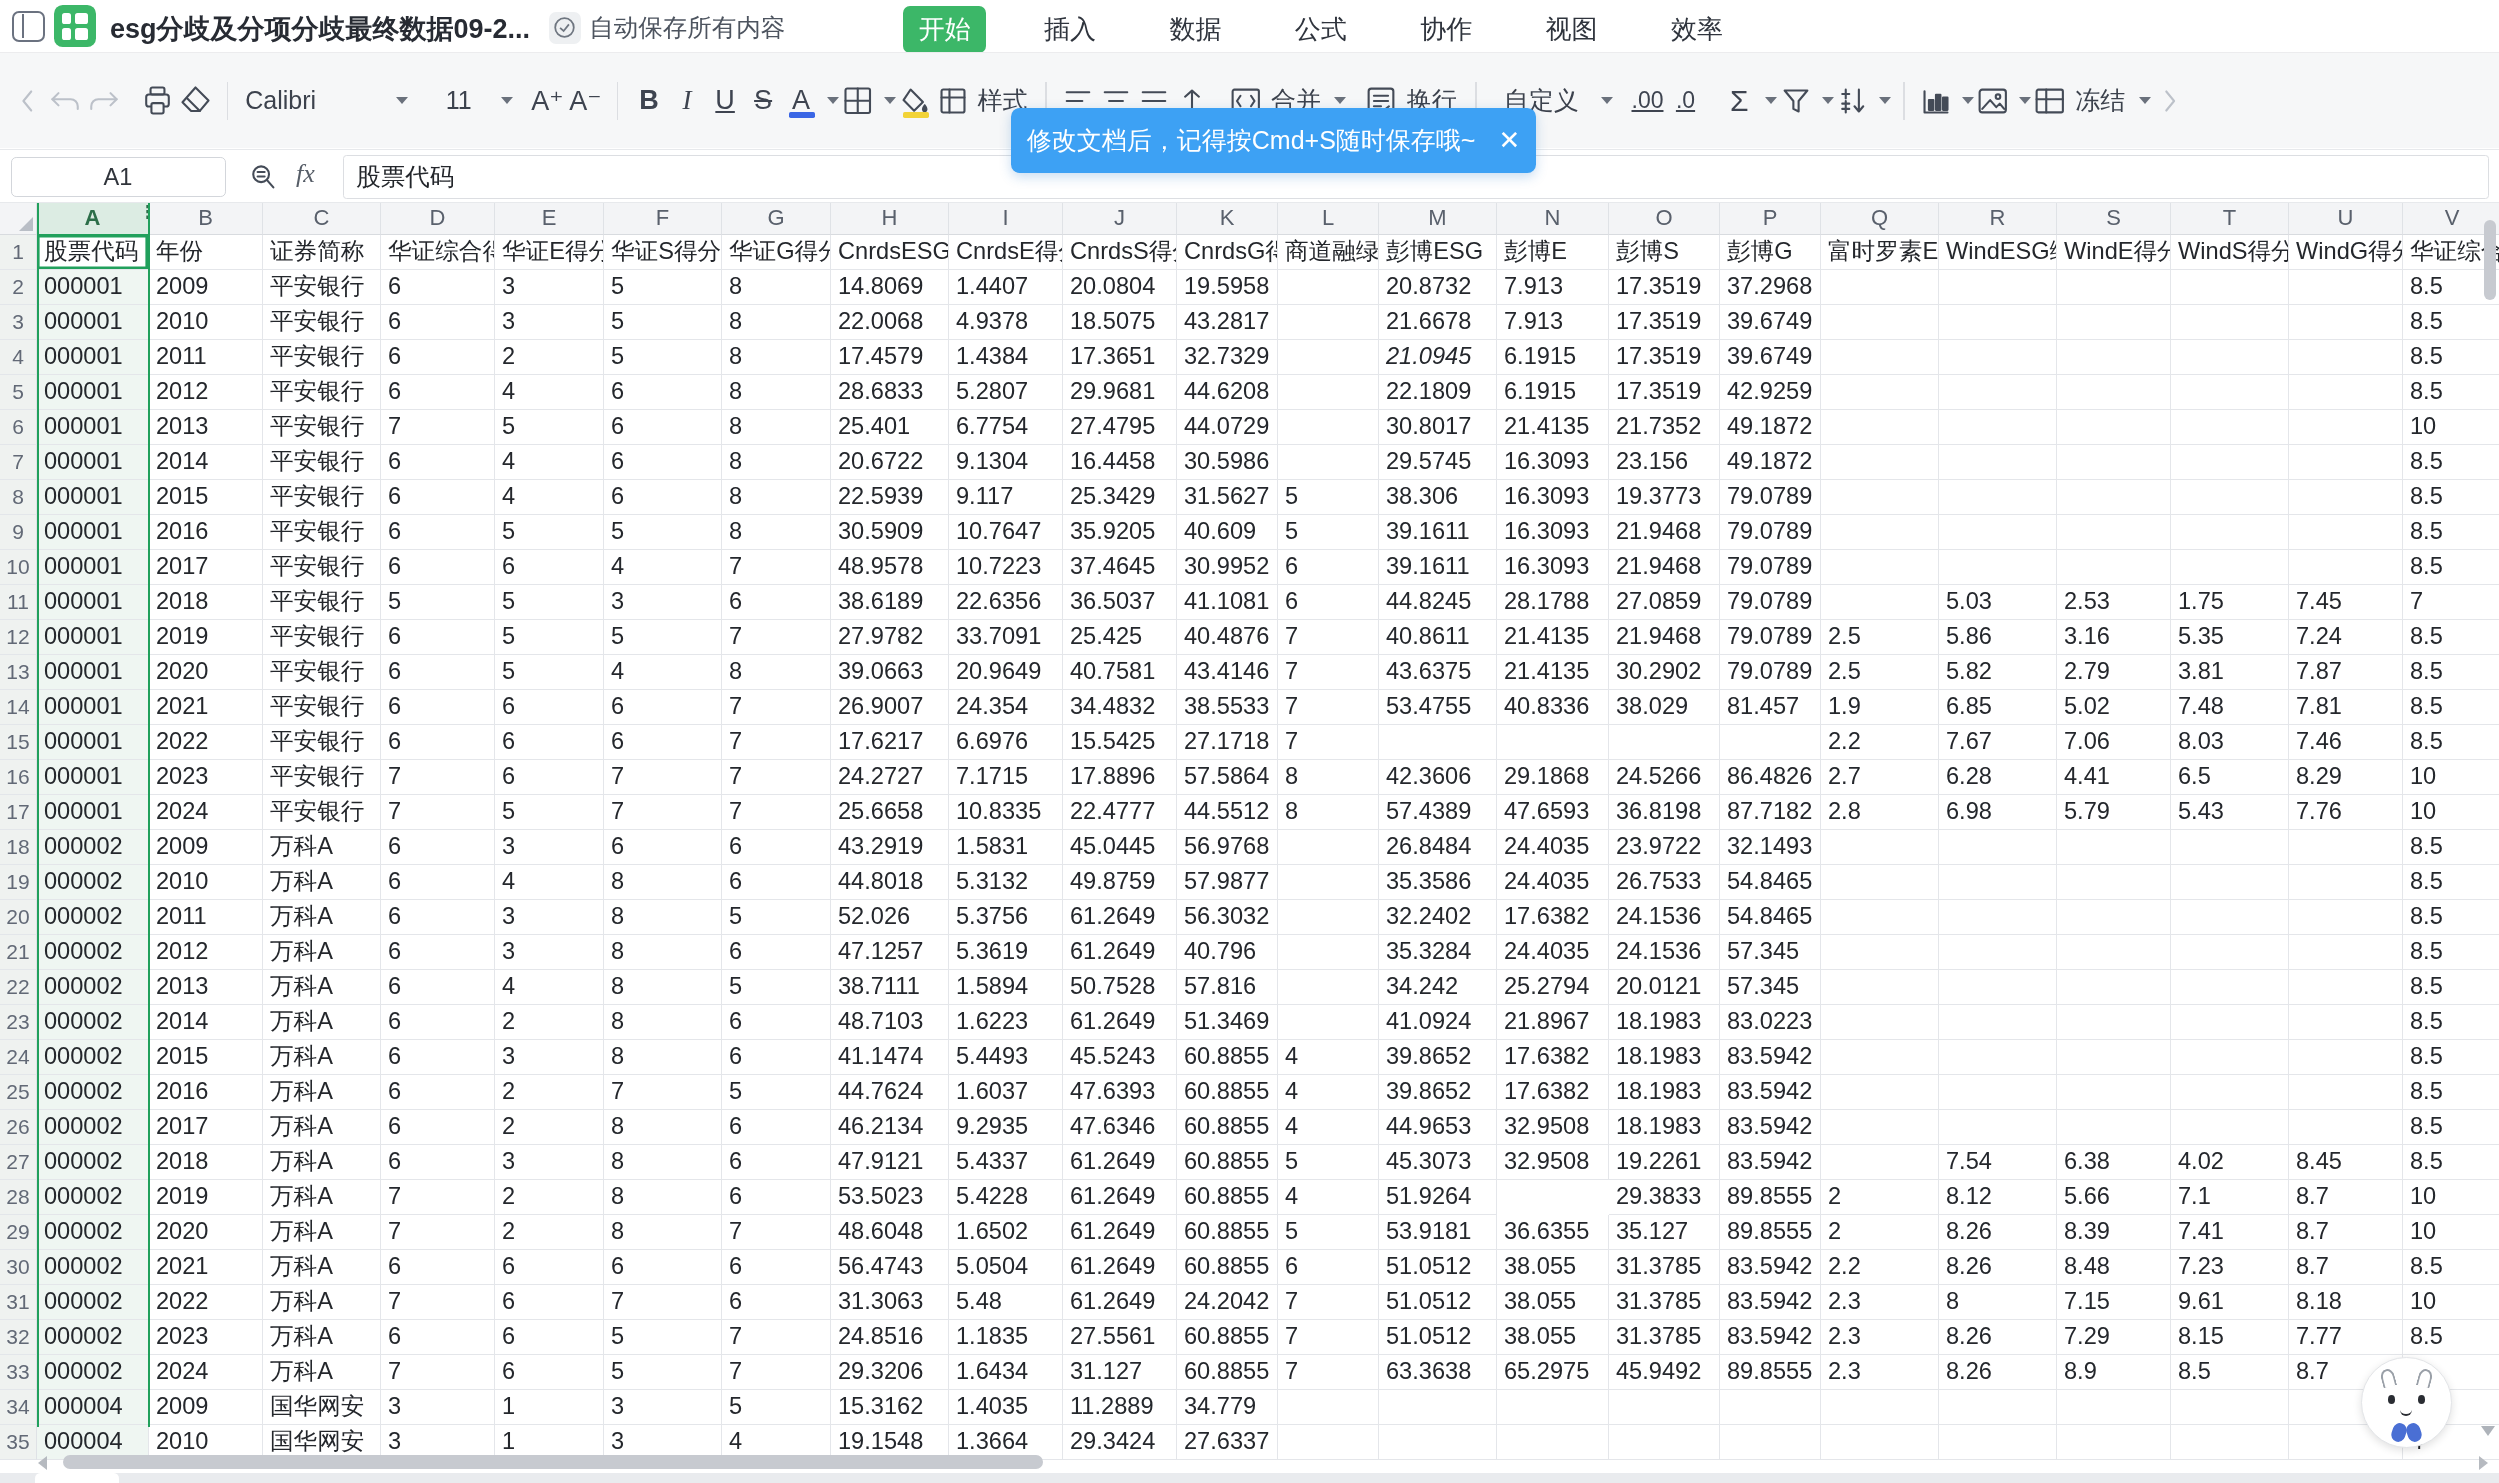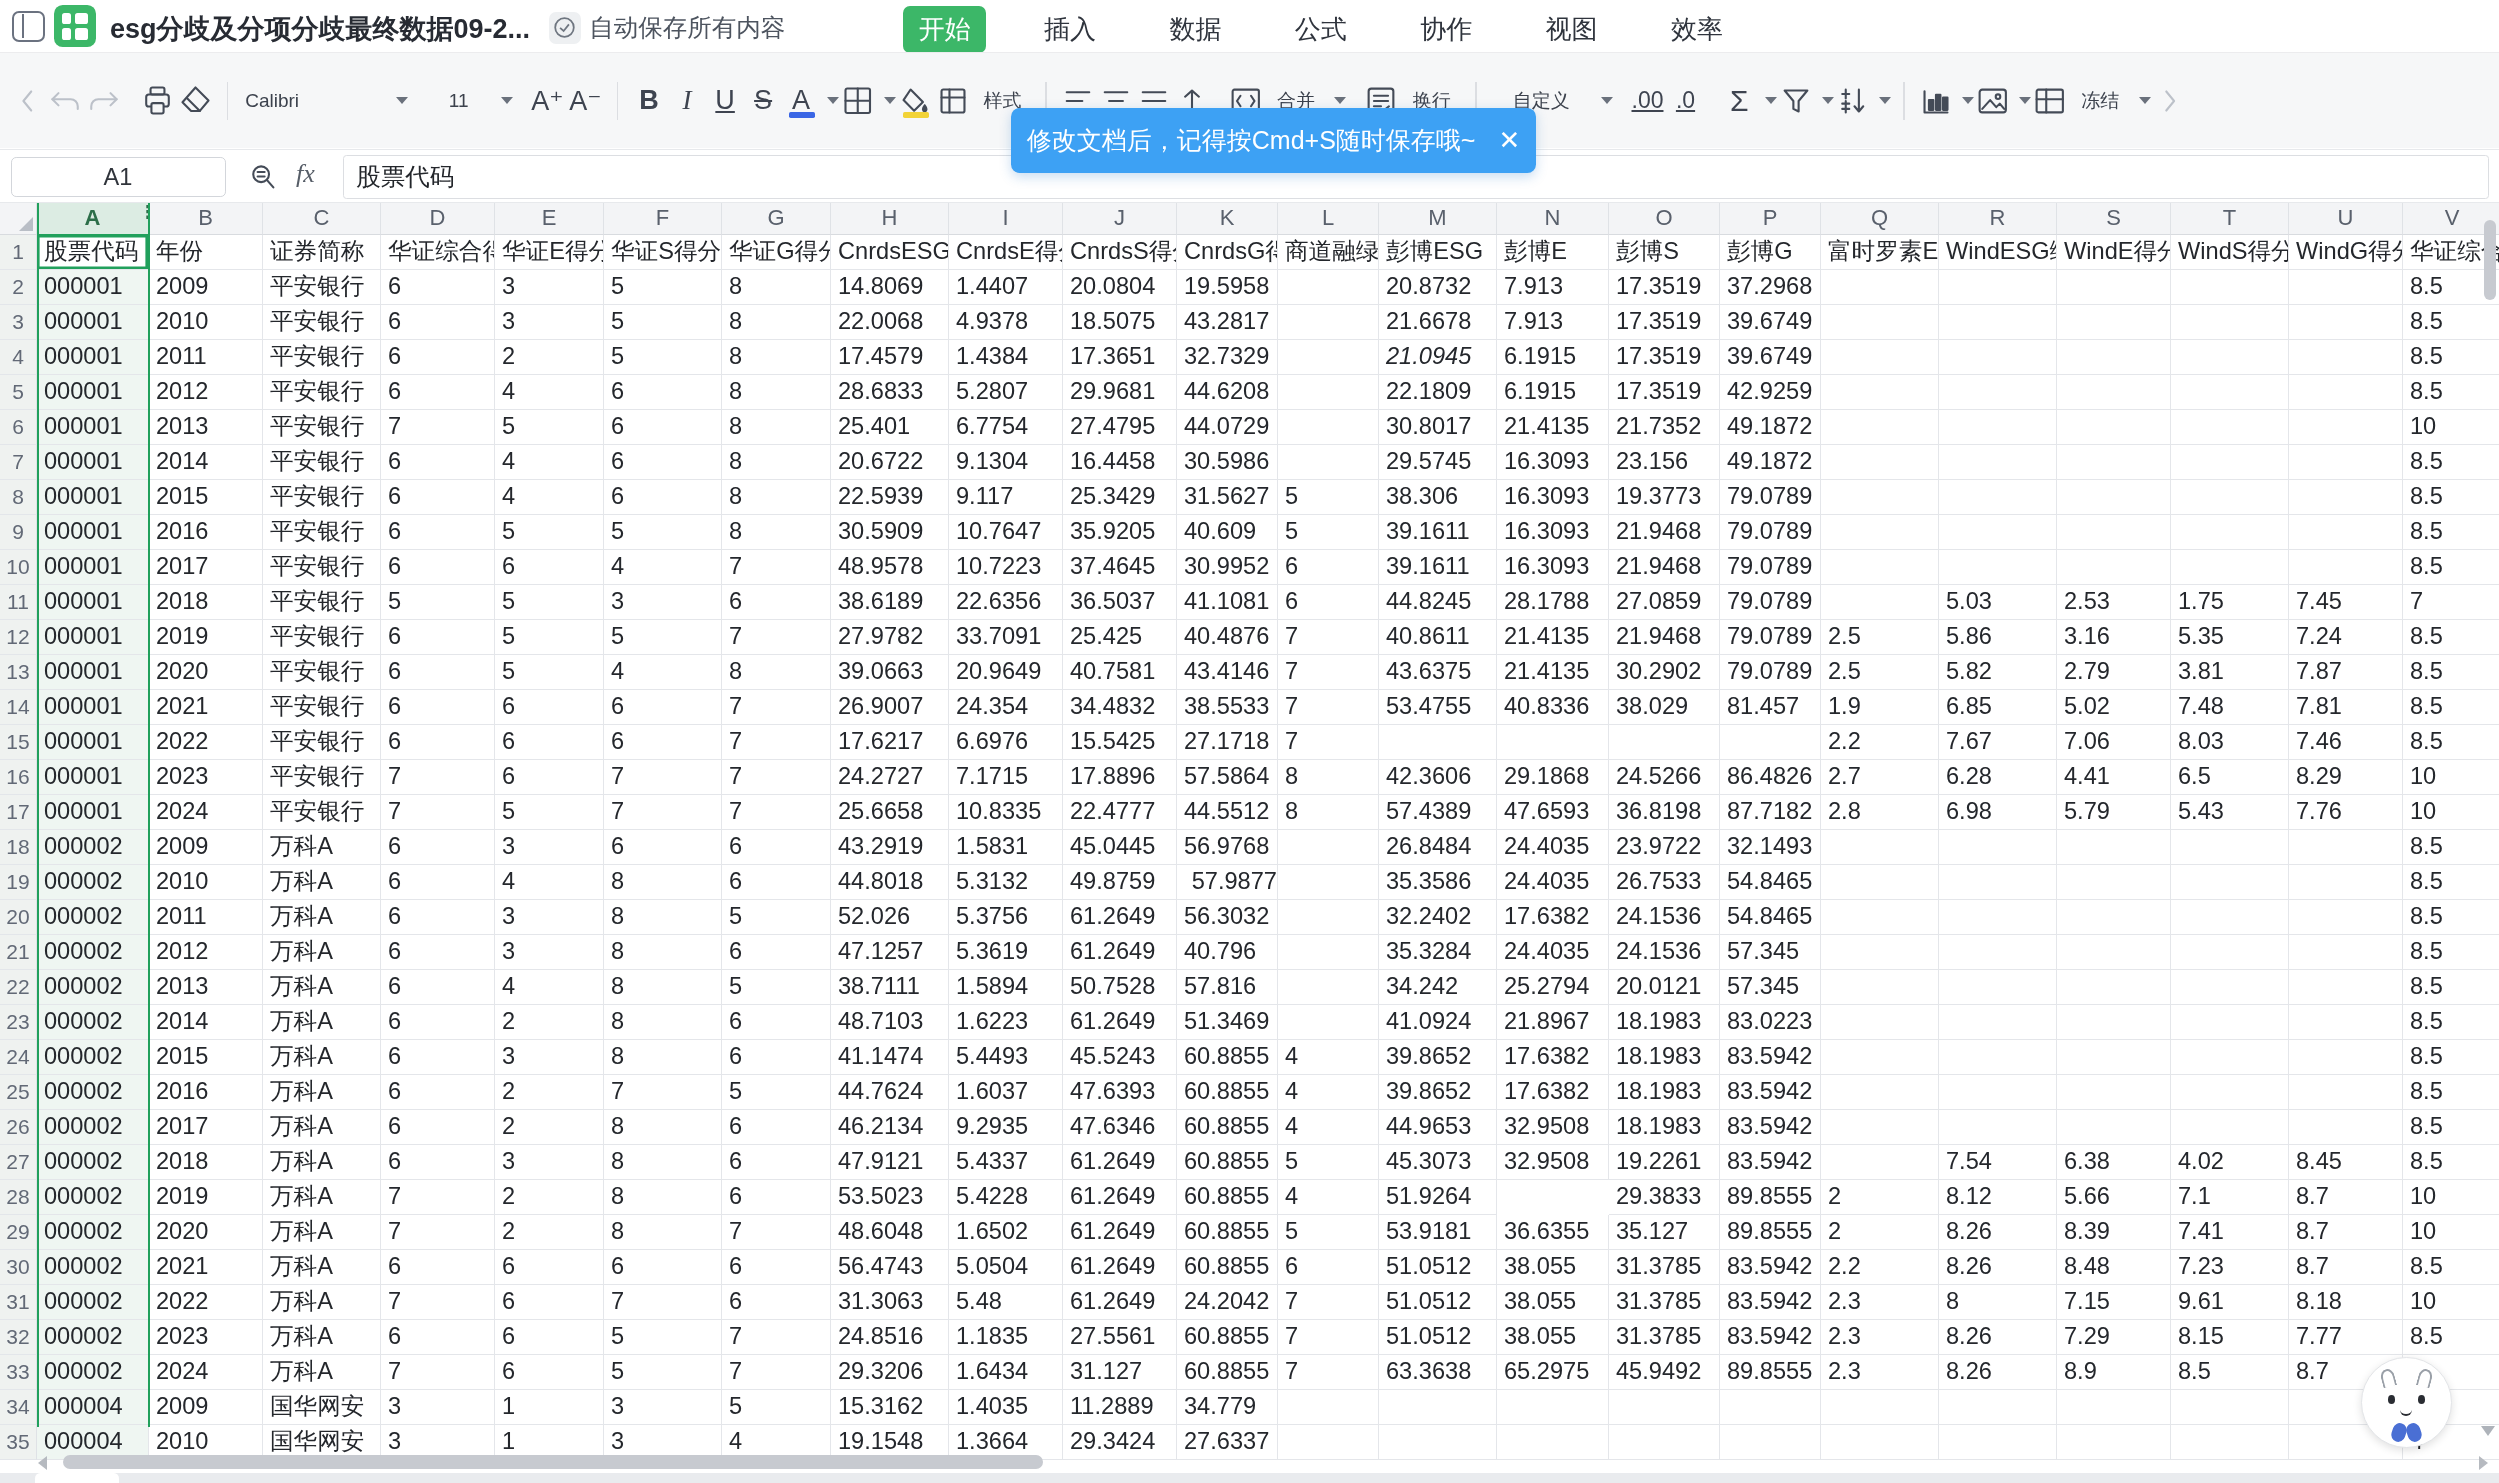--- a/index.html
+++ b/index.html
@@ -23,21 +23,21 @@
   .menu-item { font-size:26px; color:#2f343d; padding:6.1px 15.7px; border-radius:7px; }
   .menu-item.active { background:#3cb768; color:#fff; }
 
   
   #toolbar { position:absolute; left:0; top:52px; width:2500px; height:96px; background:#f6f7f8; border-top:0.9px solid #ececee; display:flex; align-items:center; padding:0 8.7px; }
   .tbi { display:flex; align-items:center; justify-content:center; min-width:38px; height:49px; border-radius:5.2px; color:#444b57; font-size:26px; flex:0 0 auto; }
   .tbi svg { stroke:#444b57; fill:none; stroke-width:2.4; stroke-linecap:round; stroke-linejoin:round; }
   .tbi.dis, .tbi.dis svg { color:#bcc1c9; stroke:#bcc1c9; }
   .caret { width:0; height:0; border-left:6.1px solid transparent; border-right:6.1px solid transparent; border-top:7.9px solid #6a717c; margin-left:7px; flex:0 0 auto; }
   .tb-sep { width:1.3px; height:38px; background:#dcdee2; margin:0 12.2px; flex:0 0 auto; }
-  .tb-label { font-size:19px; color:#3c424d; }
+  .tb-label { font-size:25px; color:#3c424d; }
   #font-name { width:149px; justify-content:flex-start; padding-left:5.2px; }
   .glyph { font-size:27px; color:#3e4450; }
   .b { font-weight:700; } .i { font-style:italic; font-family:"Liberation Serif",serif; } .u { text-decoration:underline; } .s { text-decoration:line-through; }
   #font-color-a { position:relative; }
   #font-color-a .bar { position:absolute; left:7px; bottom:7px; width:26px; height:6.1px; background:#3a66e5; border-radius:1.7px; }
   #fill-icon .bar { position:absolute; left:7px; bottom:7px; width:26px; height:6.1px; background:#f2d337; border-radius:1.7px; }
   .gap { width:15.7px; flex:0 0 auto; }
 
   
   #formulabar { position:absolute; left:0; top:149px; width:2500px; height:54px; background:#fff; border-top:0.9px solid #e7e9ec; border-bottom:0.9px solid #e7e9ec; }
@@ -812,21 +812,21 @@
         <div class="cell colA" style="width: 112px;">000002</div>
         <div class="cell" style="width: 114px;">2010</div>
         <div class="cell" style="width: 118px;">万科A</div>
         <div class="cell" style="width: 114px;">6</div>
         <div class="cell" style="width: 109px;">4</div>
         <div class="cell" style="width: 118px;">8</div>
         <div class="cell" style="width: 109px;">6</div>
         <div class="cell" style="width: 118px;">44.8018</div>
         <div class="cell" style="width: 114px;">5.3132</div>
         <div class="cell" style="width: 114px;">49.8759</div>
-        <div class="cell" style="width: 101px; text-align: right;">57.9877</div>
+        <div class="cell" style="width: 101px;">57.9877</div>
         <div class="cell" style="width: 101px;"></div>
         <div class="cell" style="width: 118px;">35.3586</div>
         <div class="cell" style="width: 112px;">24.4035</div>
         <div class="cell" style="width: 111px;">26.7533</div>
         <div class="cell" style="width: 101px;">54.8465</div>
         <div class="cell" style="width: 118px;"></div>
         <div class="cell" style="width: 118px;"></div>
         <div class="cell" style="width: 114px;"></div>
         <div class="cell" style="width: 118px;"></div>
         <div class="cell" style="width: 114px;"></div>

